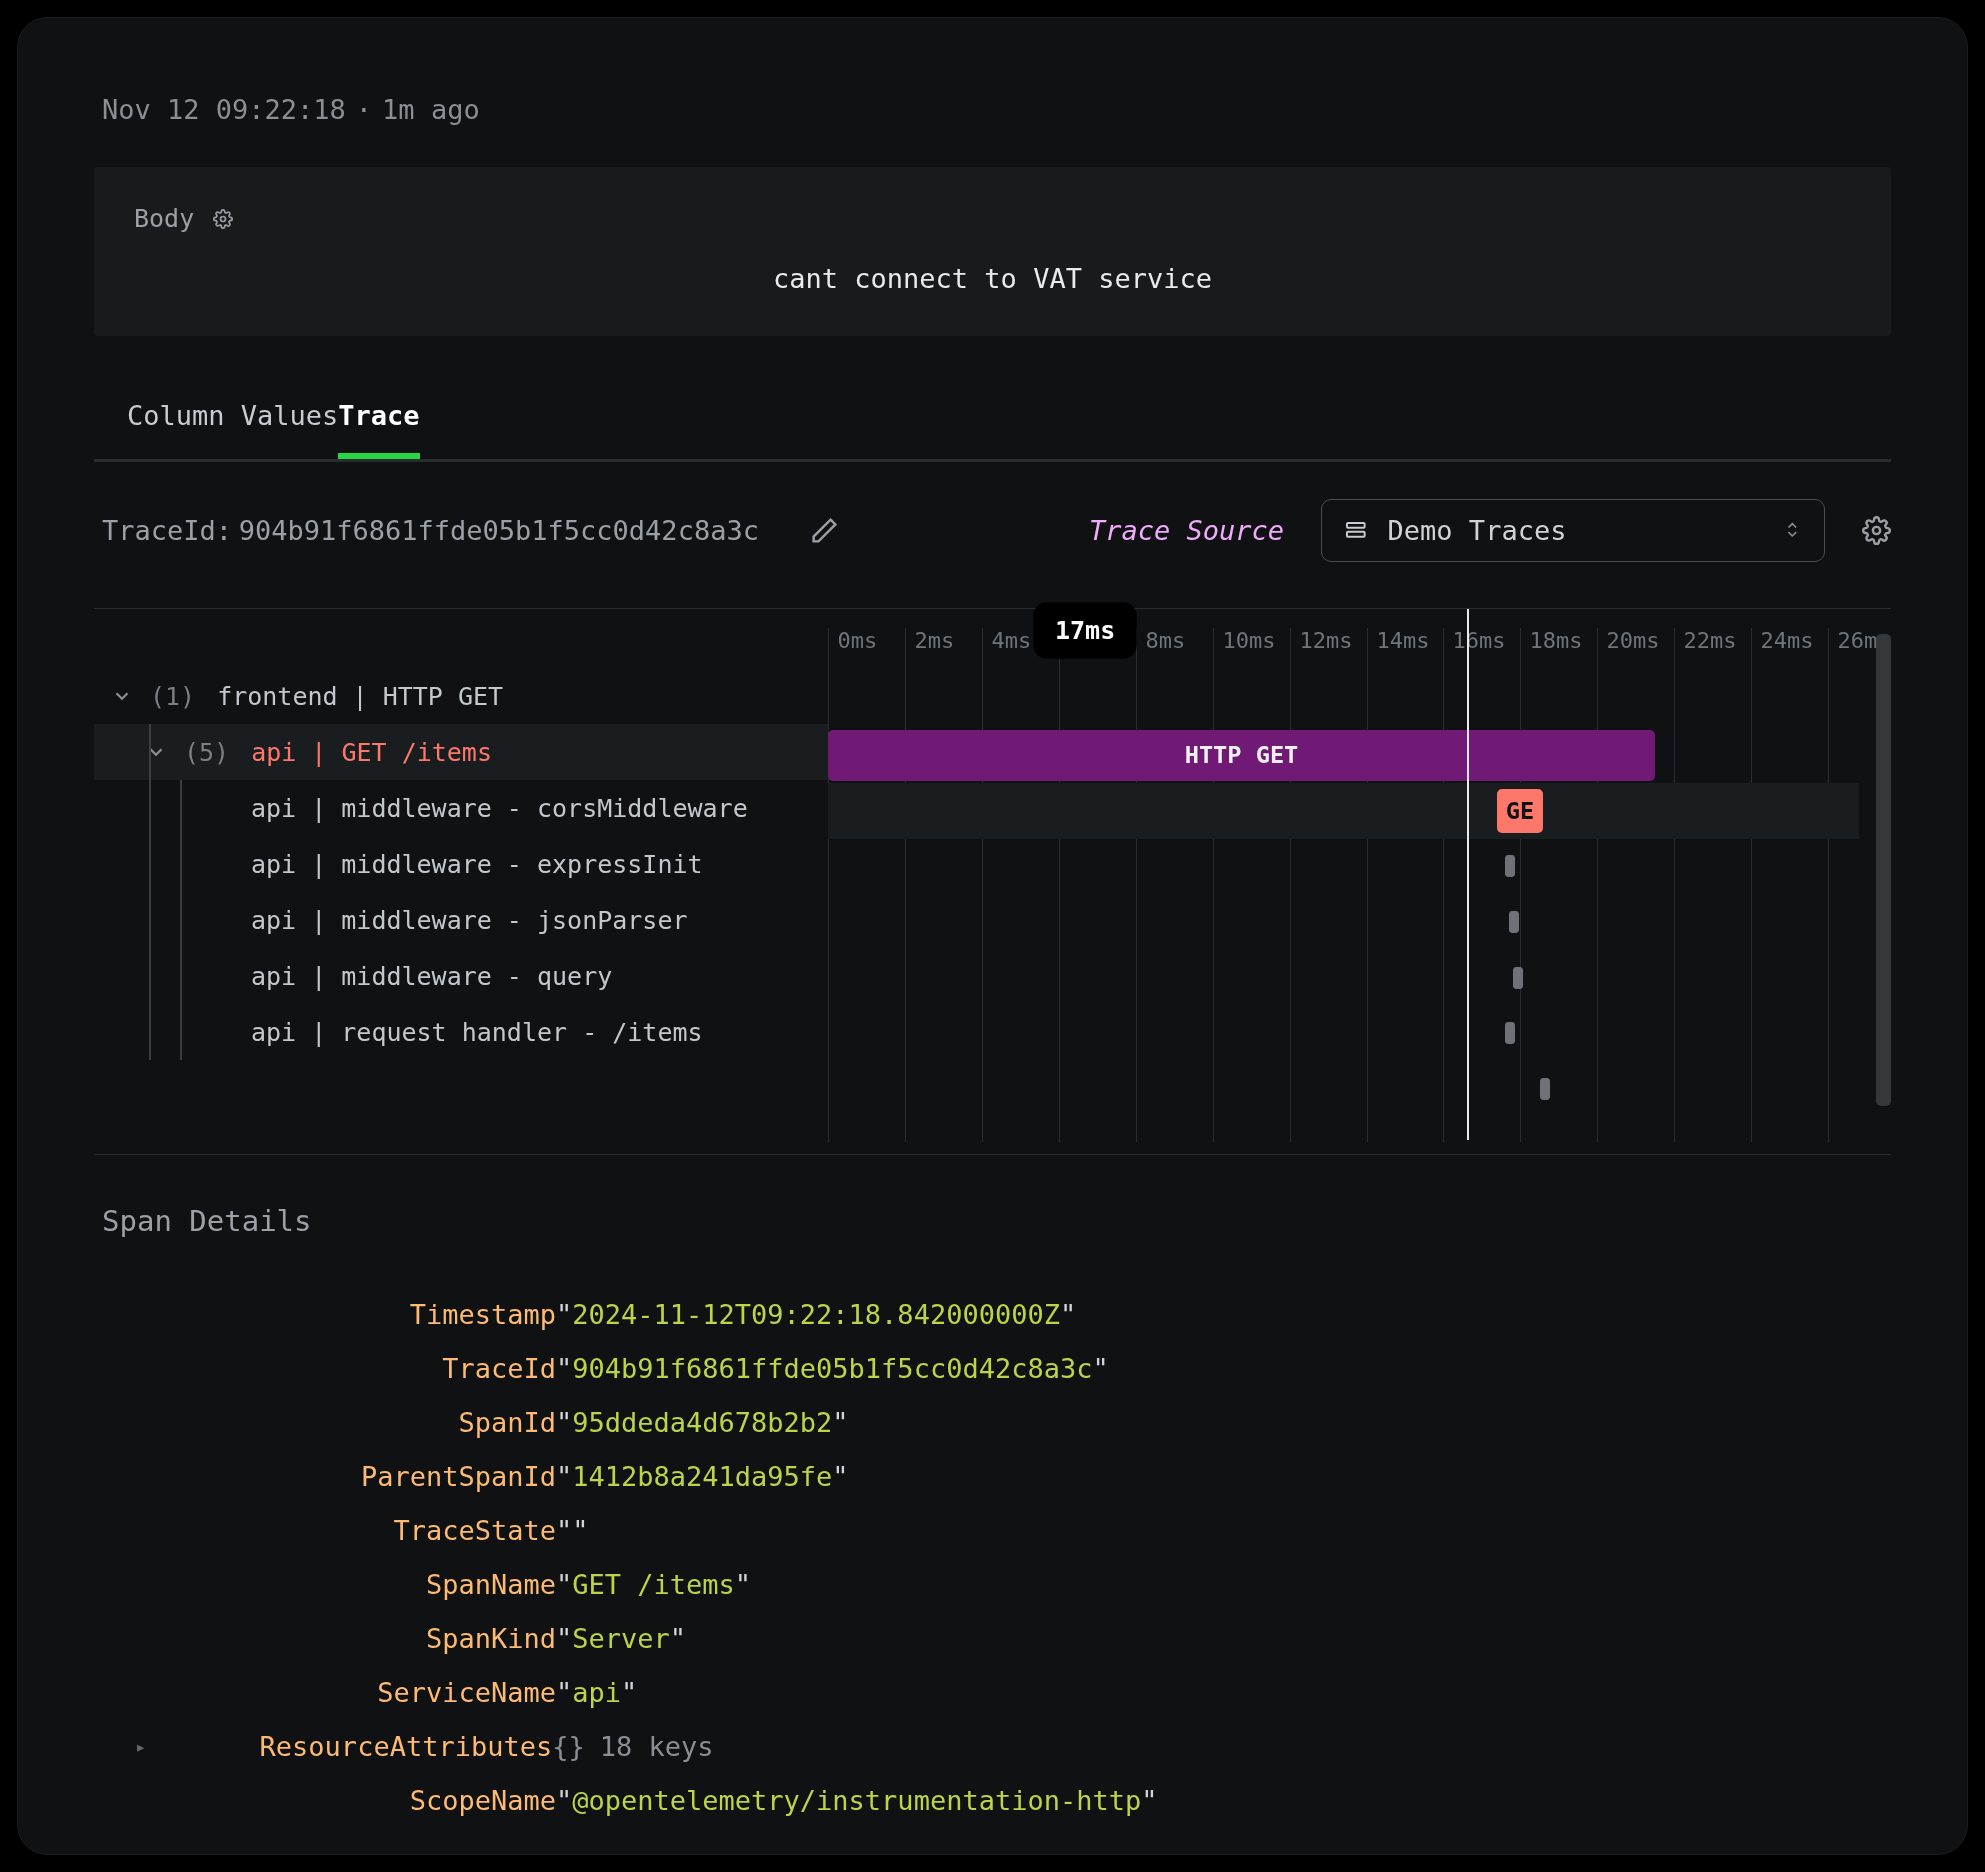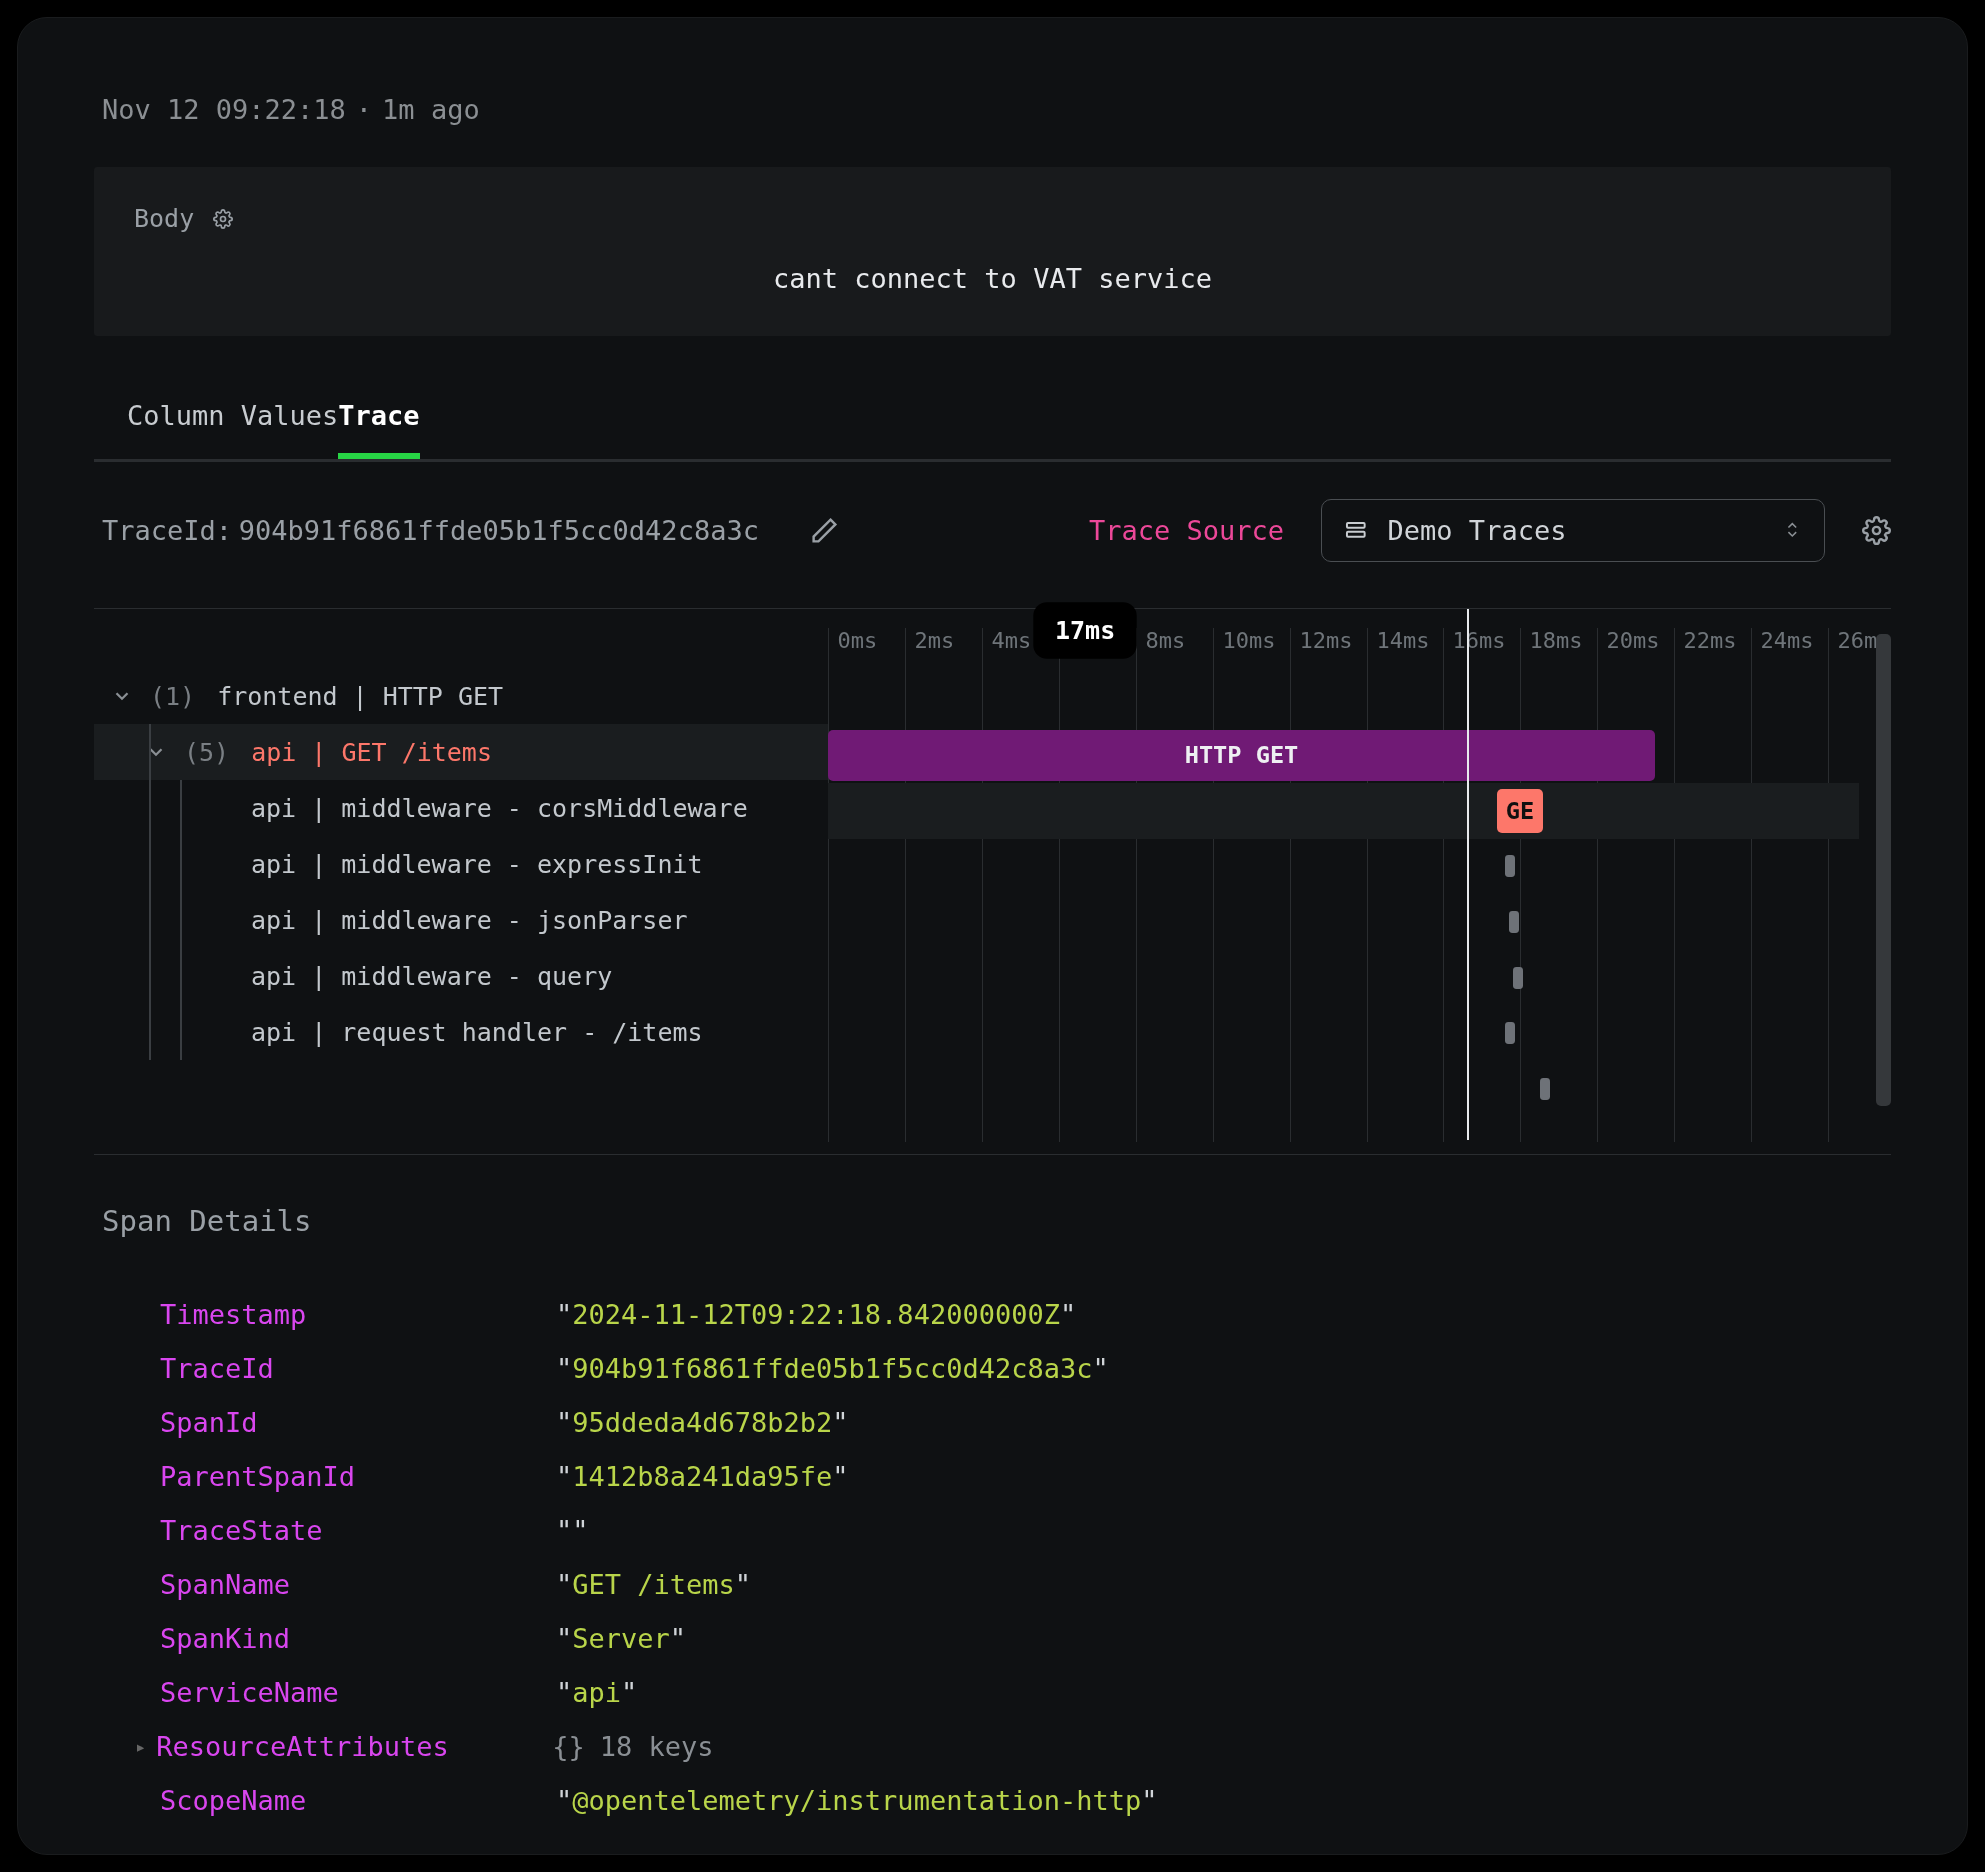--- a/index.html
+++ b/index.html
@@ -40,21 +40,21 @@
   .tab { color:#c8ccd0; padding-bottom:22px; cursor:pointer; }
   .tab.active { color:#fff; font-weight:700; border-bottom:6.7px solid #27d545; }
   .tabs-underline { height:2.5px; background:#2a2d30; margin: 0 34px 0 34px; }
 
   
   .traceid-row { display:flex; align-items:center; margin:37px 34px 0 42px; }
   .traceid-label { color:#9aa0a6; font-size:27px; }
   .traceid-val { color:#9aa0a6; font-size:27px; margin-left:6.7px; }
   .pencil { margin-left:51px; cursor:pointer; }
   .spacer { flex:1; }
-  .source-label { color:#ec4899; font-size:27px; margin-right:37px; }
+  .source-label { color:#f0abfc; font-size:27px; margin-right:37px;font-style:italic; }
   .select {
     display:flex; align-items:center; gap:20px;
     border:1.7px solid #4a4e52; border-radius:10px;
     padding:15px 22px; width:504px; cursor:pointer;
     color:#d0d4d8; font-size:27px;
   }
   .select .chev { margin-left:auto; color:#7a7f84;}
   .gear-right { margin-left:37px; cursor:pointer; }
 
   .rule { height:1.7px; background:#2a2d30; margin:46px 34px 0 34px; }
@@ -99,21 +99,21 @@
   .bar.small { width:10px; height:22px; top:17px; background:#6e7278; border-radius:3.4px;}
 
   .playhead { position:absolute; top:0; bottom:0; width:1.7px; background:#e8eaed; z-index:2;}
 
   .rule2 { height:1.7px; background:#2a2d30; margin:13.5px 34px 0 34px; }
 
   
   .details-title { font-size:29px; color:#9aa0a6; margin:49px 0 0 42px; }
   .kv { margin:49px 0 0 100px; font-size:27px; }
   .kv-row { display:flex; align-items:center; height:54px; }
-  .k { color:#d946ef; width:396px; }
+  .k { color:#fdba74; width:396px;text-align:right; }
   .v-str { color:#b9d54a; }
   .quote { color:#d0d4d8; }
   .caret { color:#666; margin-left:-25px; margin-right:10px; font-size:18.6px;}
   .braces { color:#8a8f94; margin-right:15px;}
   .muted { color:#8a8f94; }
 
   .icon { display:inline-flex; }
   svg { display:block; }
 </style>
 </head>

